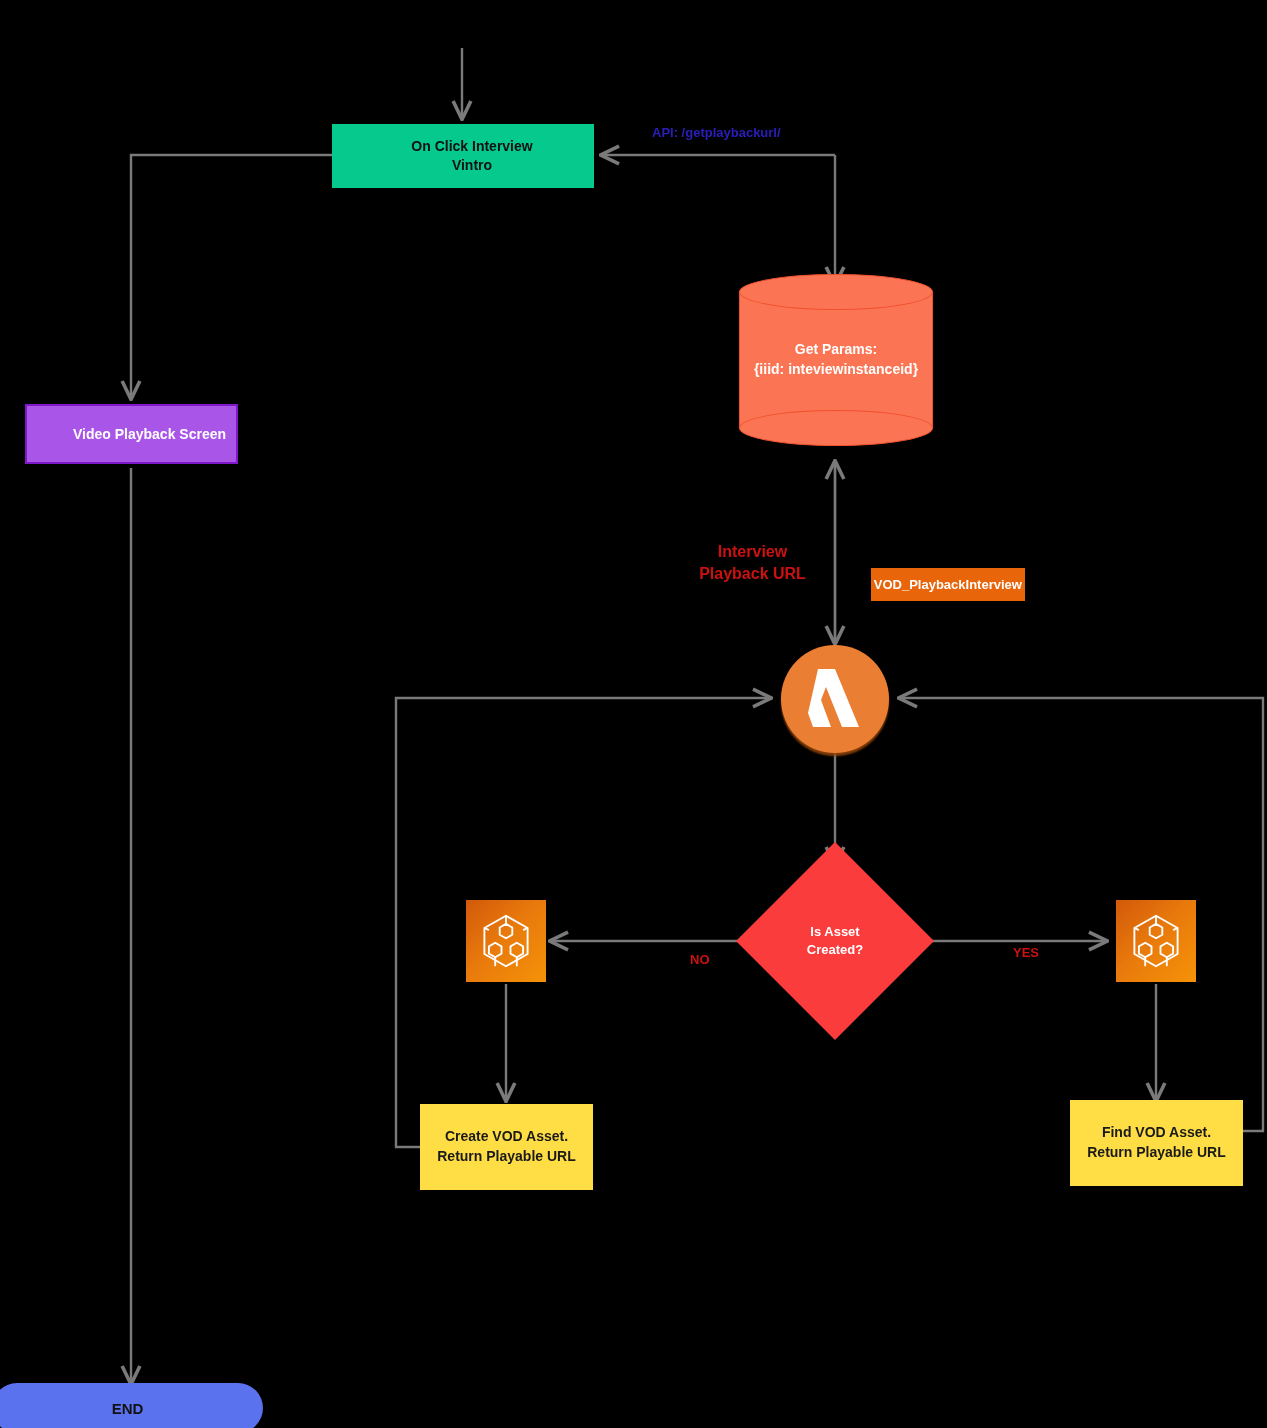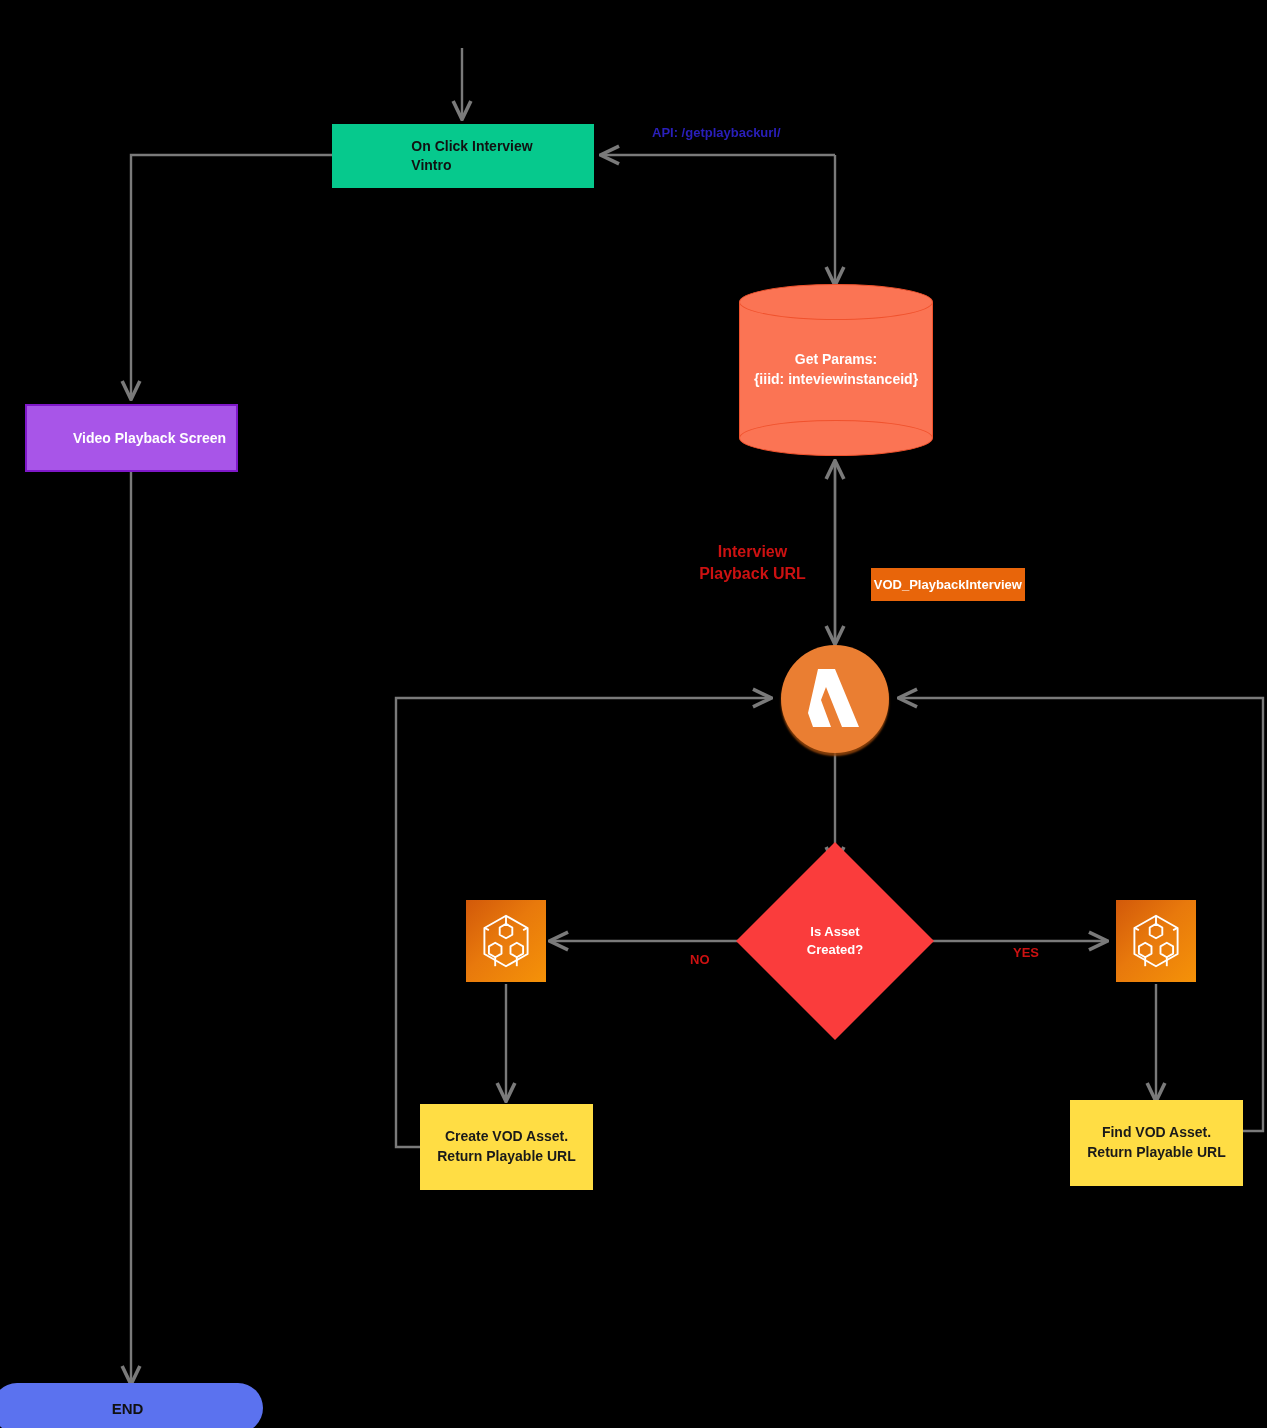--- a/index.html
+++ b/index.html
@@ -34,21 +34,21 @@
 
   
   .box-green {
     background: #06c98d;
     display: flex;
     align-items: center;
     justify-content: center;
     color: #111111;
     font-weight: bold;
     font-size: 14px;
-    text-align: left;
+    text-align: center;
     line-height: 1.35;
     padding-left: 18px;
   }
 
   
   .box-purple {
     background: #a855e8;
     border: 2px solid #7f18c9;
     display: flex;
     align-items: center;
@@ -224,25 +224,25 @@
 
     <path class="edge" d="M131,468 L131,1383" marker-end="url(#arrow)"></path>
   </svg>
 
 
   <div class="node box-green" style="left:332px; top:124px; width:262px; height:64px;">
     <span style="white-space:pre-line;">On Click Interview
 Vintro</span>
   </div>
 
-  <div class="node box-purple" style="left:25px; top:404px; width:213px; height:68px;padding-left:36px;">
+  <div class="node box-purple" style="left:25px; top:404px; width:213px; height:60px;padding-left:36px;">
     <span>Video Playback Screen</span>
   </div>
 
-  <div class="node cylinder" style="left:739px; top:284px; width:194px; height:172px;padding-left:12px;">
+  <div class="node cylinder" style="left:739px; top:274px; width:194px; height:172px;padding-left:12px;">
     <div class="cyl-body"></div>
     <div class="cyl-bottom"></div>
     <div class="cyl-top"></div>
     <div class="cyl-label" style="white-space:pre-line;">Get Params:
 {iiid: inteviewinstanceid}</div>
   </div>
 
   <div class="node lambda-circle" style="left:781px; top:645px; width:108px; height:108px;">
     <svg width="62" height="72" viewBox="0 0 62 72">
       <path d="M14 6 H31 L55 64 H38 L22 24 L17 37 L27 64 H9 L4 50 Z" fill="#ffffff"></path>

